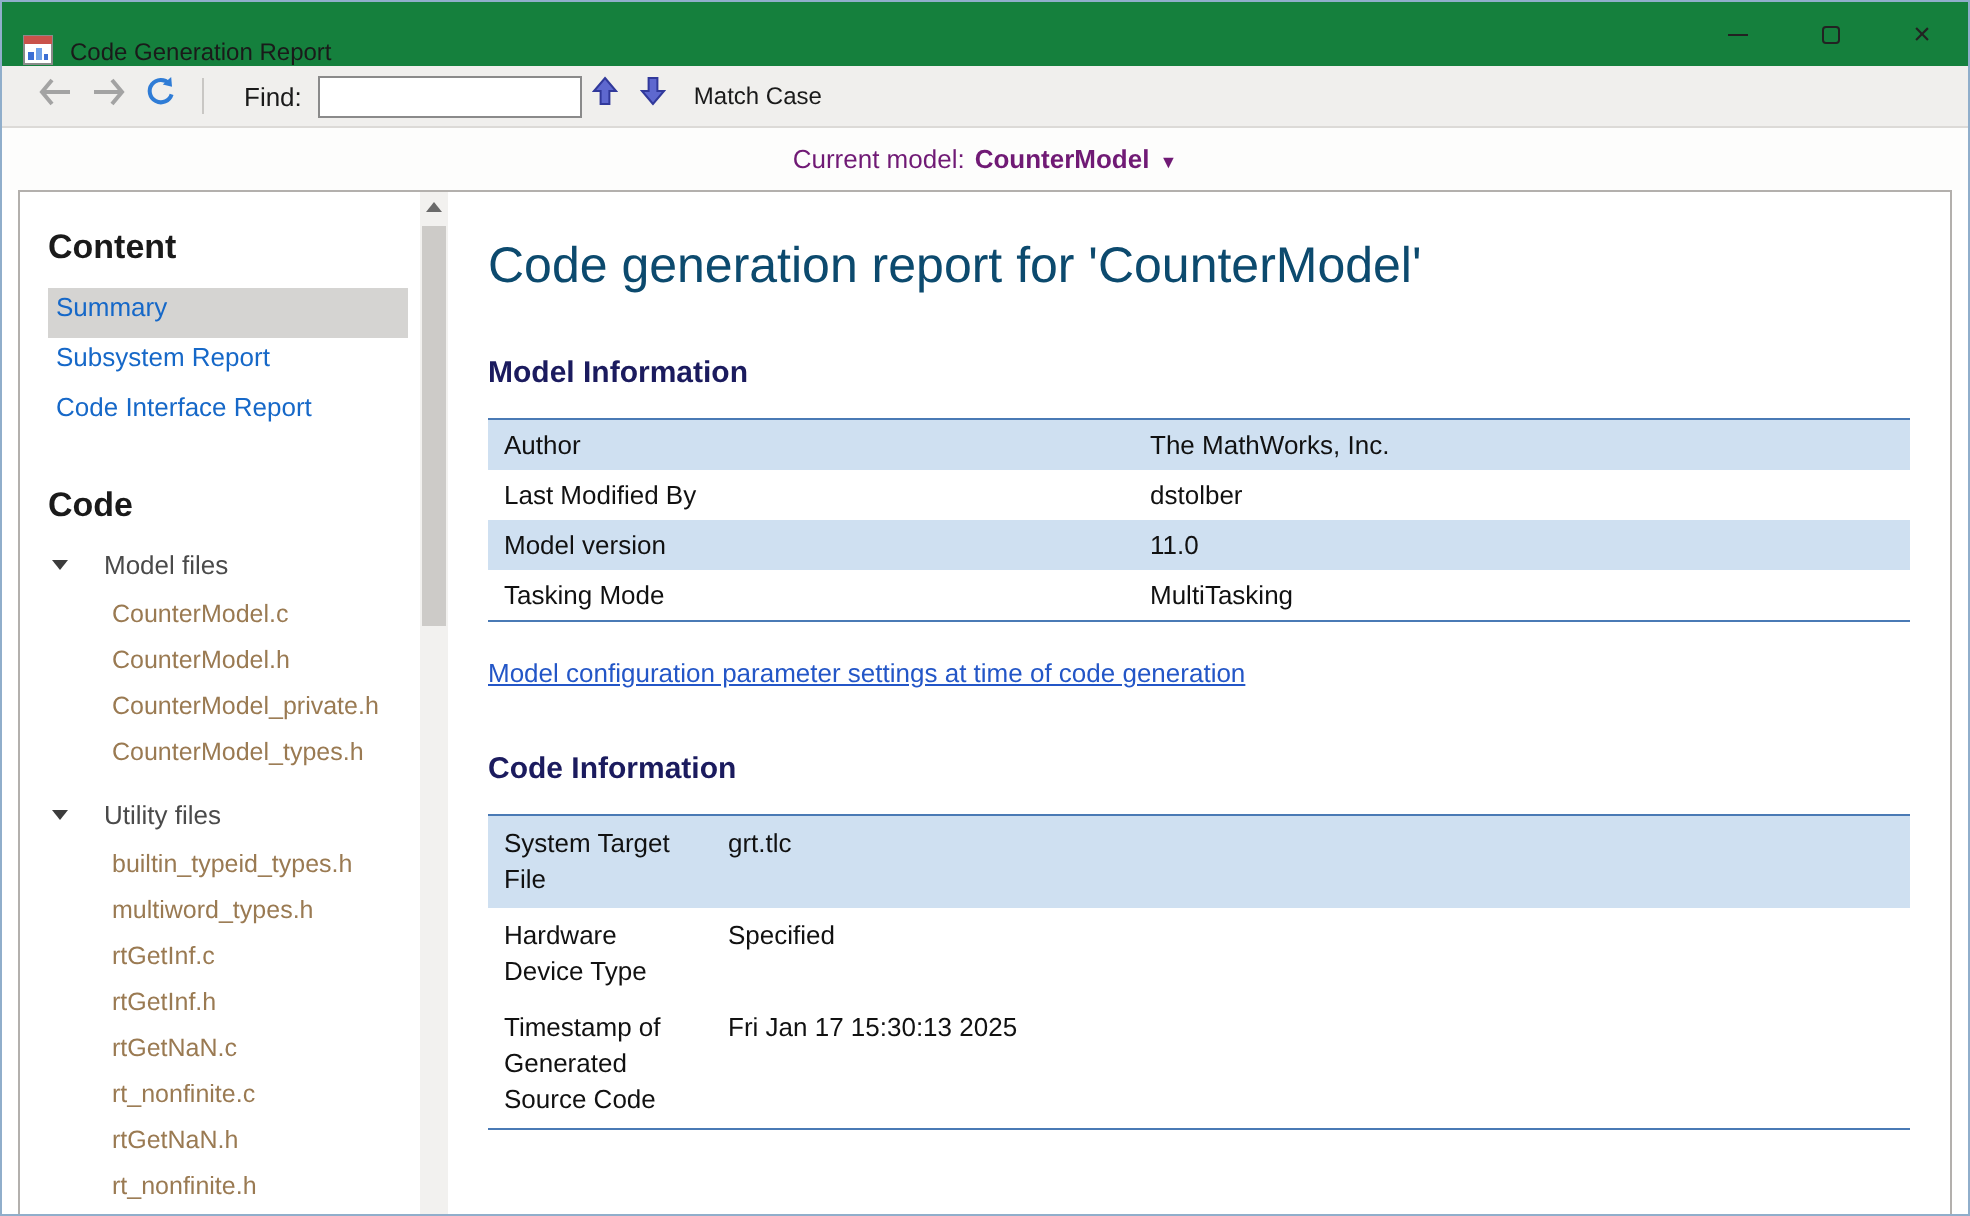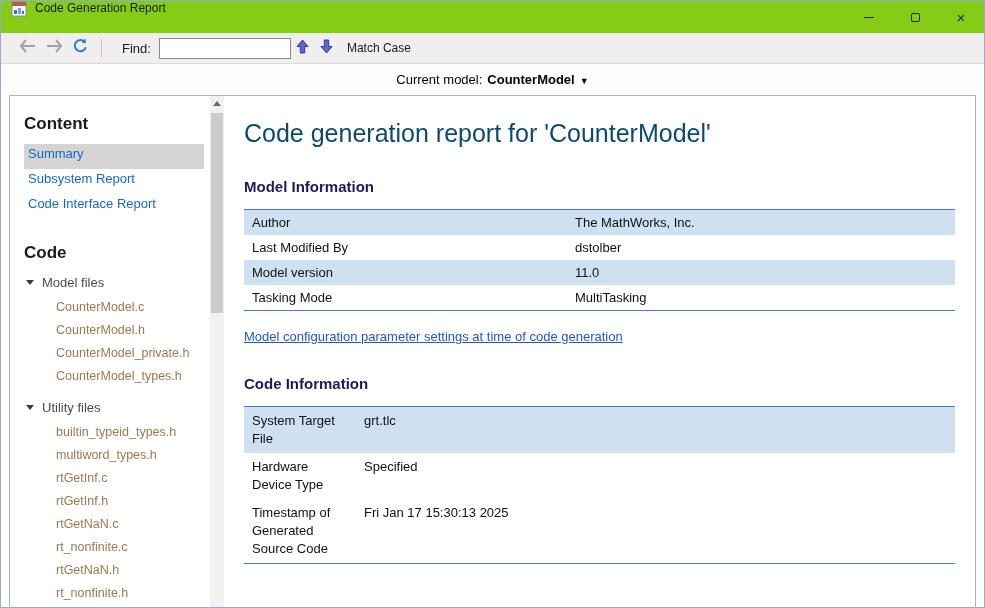--- a/index.html
+++ b/index.html
@@ -13,22 +13,22 @@
     background: #ffffff;
     border: 1px solid #90aecb;
     position: relative;
     overflow: hidden;
     display: flex; flex-direction: column;
   }
 
   
   .titlebar {
     height: 32px; flex: 0 0 auto;
-    background: #84cc16;
-    display: flex; align-items: flex-start;
+    background: #15803d;
+    display: flex; align-items: flex-end;
   }
   .app-icon { margin: 0 8px 0 10px; display: flex; }
   .title-text { font-size: 12px; color: #1a1a1a; }
   .win-controls { margin-left: auto; display: flex; height: 100%; }
   .win-btn {
     width: 46px; height: 100%;
     display: flex; align-items: center; justify-content: center;
     font-size: 15px; color: #222; cursor: default;
   }
   .min-glyph { display: block; width: 10px; height: 1px; background: #222; }
@@ -56,21 +56,21 @@
     padding: 0 4px; outline: none;
   }
   .find-arrow-btn { width: 24px; height: 24px; display: flex; align-items: center; justify-content: center; }
   .match-case { font-size: 12px; color: #1a1a1a; margin-left: 8px; }
 
   
   .model-bar {
     height: 31px; flex: 0 0 auto;
     background: #fdfdfc;
     display: flex; align-items: center; justify-content: center;
-    font-size: 13px; color: #000000;
+    font-size: 13px; color: #701a75;
   }
   .model-bar-btn { display: flex; align-items: center; gap: 5px; }
   .model-prefix { }
   .model-name { font-weight: bold; }
   .model-arrow { font-size: 9px; position: relative; top: 1px; }
 
   
   .content {
     flex: 1 1 auto;
     margin: 0 8px;
@@ -94,21 +94,21 @@
   .side-link {
     display: block;
     font-size: 13px; color: #1668c8; text-decoration: none;
     padding: 2px 4px; margin-right: 6px;
     height: 25px; line-height: 16px;
     white-space: nowrap; overflow: hidden;
   }
   .side-link.selected { background: #d5d4d2; }
   .code-heading { margin-top: 24px; }
   .tree-group-label {
-    display: flex; align-items: center; gap: 8px;
+    display: flex; align-items: center; gap: 18px;
     font-size: 13px; color: #4a4a4a;
     margin: 12px 0 6px 2px;
     cursor: default;
   }
   .tri-down {
     width: 0; height: 0;
     border-left: 4px solid transparent;
     border-right: 4px solid transparent;
     border-top: 5px solid #3c3c3c;
   }

